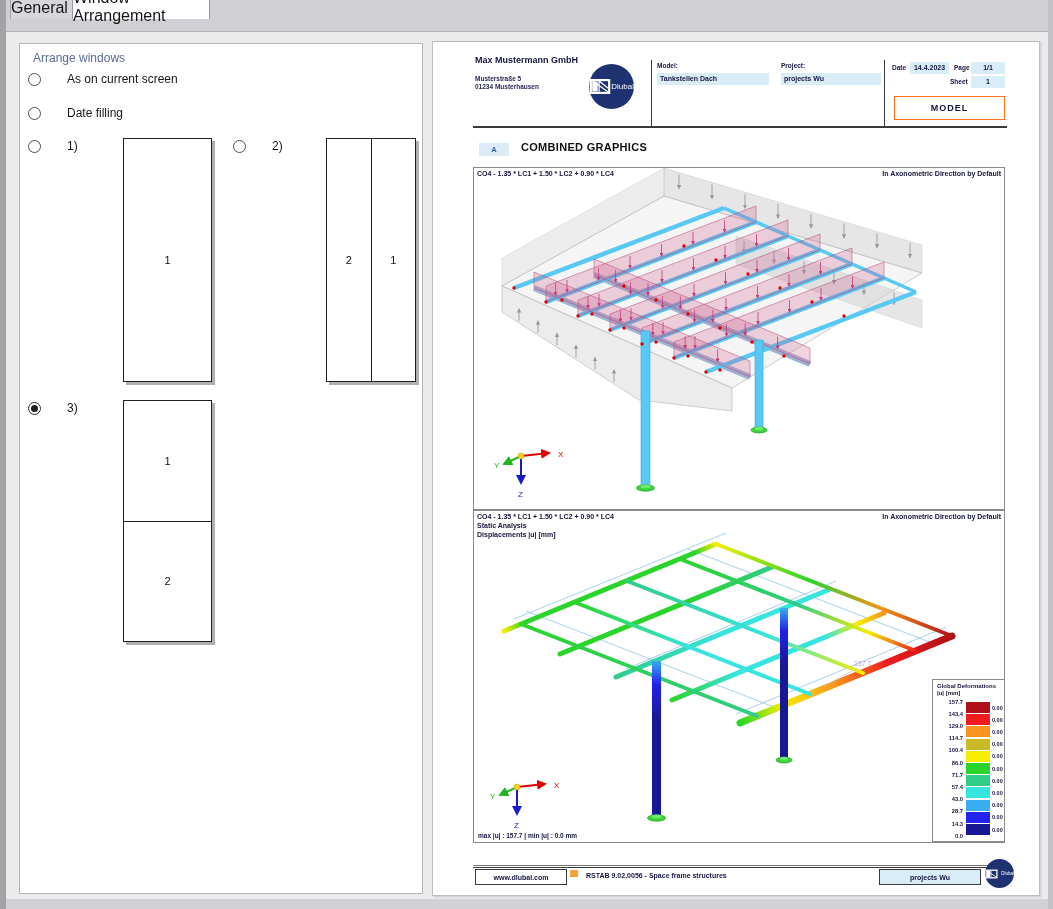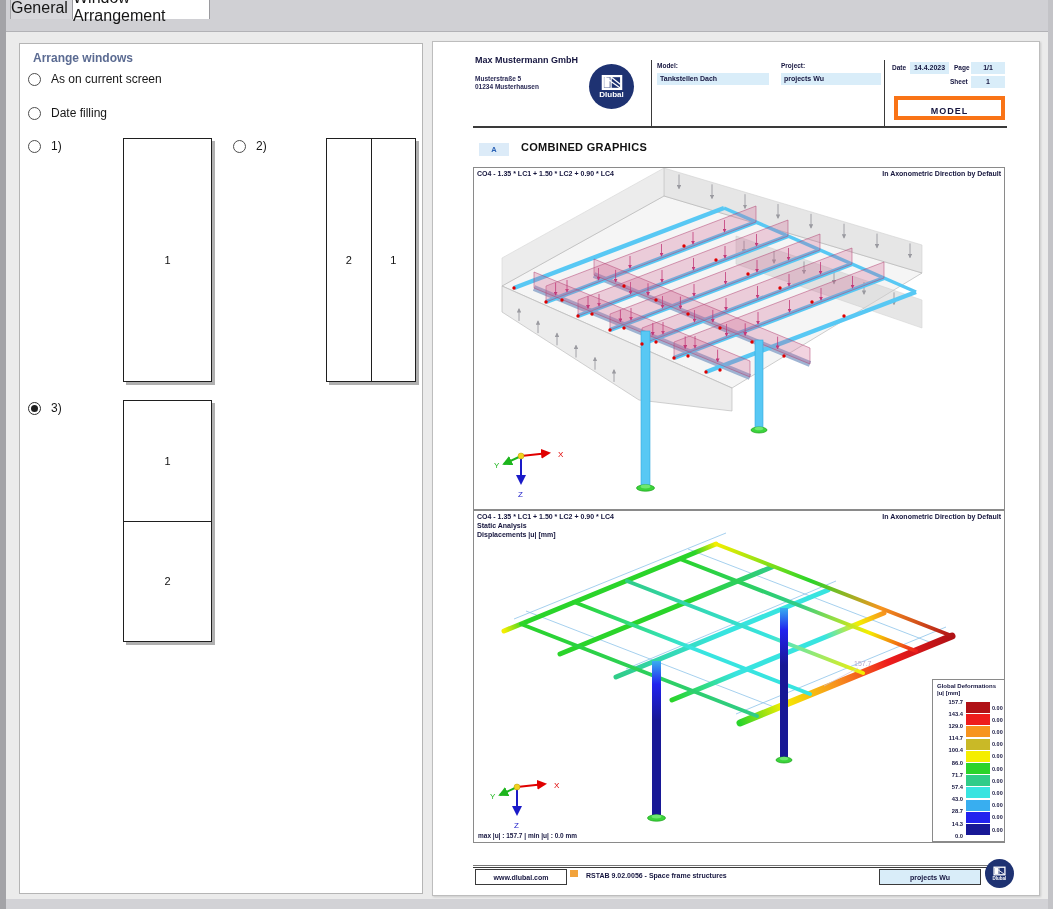--- a/index.html
+++ b/index.html
@@ -12,46 +12,46 @@
   .edge-bottom{left:6px;bottom:0;width:1042px;height:11px;background:#d2d2d6;border-top:1px solid #b9b9bd}
   
   .tabbar{left:6px;top:0;width:1042px;height:31px;background:#d0d0d4}
   .tab{position:absolute;bottom:12px;font-size:16px;display:flex;align-items:center;justify-content:flex-start;cursor:default}
   .tab-inactive{left:4px;width:62px;height:22px;background:#d7d7db;border:1px solid #a5a5a9;border-bottom:none}
   .tab-active{left:66px;width:136px;height:24px;background:#ffffff;border:1px solid #9a9a9e;border-bottom:none;z-index:3}
   
   .content{left:6px;top:31px;width:1042px;height:867px;background:#ebebeb;border-top:1px solid #b2b2b6}
   
   .group{left:13px;top:11px;width:402px;height:849px;background:#fff;border:1px solid #b5b5b5}
-  .group-title{left:13px;top:7px;font-size:12px;font-weight:700;color:#5b6b92}
-  .opt{position:absolute;display:flex;align-items:center;gap:10px;font-size:12px}
+  .group-title{left:13px;top:7px;font-size:12px;font-weight:400;color:#5b6b92}
+  .opt{position:absolute;display:flex;align-items:center;gap:26px;font-size:12px}
   .radio{width:13px;height:13px;border:1px solid #4e4e4e;border-radius:50%;background:#fff;box-sizing:border-box;flex:0 0 auto}
   .radio.checked{border-color:#2b2b2b}
   .radio.checked::after{content:'';display:block;width:7px;height:7px;margin:2px;background:#1f1f1f;border-radius:50%}
   .pvbox{position:absolute;background:#fff;border:1px solid #1f1f1f;box-shadow:3px 3px 0 rgba(80,80,80,.45);display:flex}
   .pvcell{display:flex;align-items:center;justify-content:center;font-size:11px;color:#111;flex:1}
   .pv-vsplit .pvcell:first-child{border-right:1px solid #1f1f1f}
   .pv-hsplit{flex-direction:column}
   .pv-hsplit .pvcell:first-child{border-bottom:1px solid #1f1f1f}
   
   .page{left:426px;top:9px;width:606px;height:853px;background:#fff;border:1px solid #bdbdbd;box-shadow:1px 1px 2px rgba(0,0,0,.15)}
   .page *{box-sizing:border-box}
   .rpt{color:#15153f}
   .company-name{left:42px;top:13px;font-size:9px;font-weight:700}
   .addr{left:42px;font-size:6.5px;font-weight:700;color:#2a2a55}
-  .dlogo{border-radius:50%;background:#1e3272;display:flex;flex-direction:column;align-items:center;justify-content:center;color:#fff;font-weight:700}
+  .dlogo{border-radius:50%;background:#1e3272;display:flex;flex-direction:row;align-items:center;justify-content:space-between;color:#fff;font-weight:400}
   .logo-big{left:156px;top:22px;width:45px;height:45px}
   .logo-big .dlogo-word{font-size:8px;line-height:8px}
   .logo-sm{left:552px;top:817px;width:29px;height:29px}
   .logo-sm .dlogo-word{font-size:4.5px;line-height:5px}
   .vdiv{width:1px;background:#3a3a3a}
   .flabel{font-size:6.5px;font-weight:700}
   .fvalue{background:#d9edf9;font-size:7px;font-weight:700;line-height:12px;height:12px;padding-left:3px}
   .fvalue.ctr{text-align:center;padding-left:0}
-  .model-box{left:461px;top:54px;width:111px;height:24px;border:4px solid #f97316;text-align:center;line-height:22px;font-weight:700;font-size:9px;letter-spacing:1px}
+  .model-box{left:461px;top:54px;width:111px;height:24px;border:1px solid #f97316;text-align:center;line-height:22px;font-weight:700;font-size:9px;letter-spacing:1px}
   .header-rule{left:40px;top:84px;width:534px;border-top:2px solid #3a3a3a}
   .chap-badge{left:46px;top:101px;width:30px;height:13px;background:#dcebf8;color:#2b62b5;font-size:7.5px;font-weight:700;text-align:center;line-height:13px}
   .chap-title{left:88px;top:99px;font-size:11px;font-weight:800;color:#0b0b0b;letter-spacing:.3px;color:#111}
   .gframe{left:40px;width:532px;border:1px solid #8a8a8a;background:#fff;overflow:hidden}
   .gframe svg{position:absolute;left:0;top:0}
   .gtxt{position:absolute;font-size:7px;font-weight:700;color:#14143c;white-space:nowrap}
   .gtxt-r{right:3px;top:2px;text-align:right}
   .peak-label{position:absolute;left:380px;top:149px;font-size:7px;color:#b9a6c9;font-weight:400}
   .max-label{position:absolute;left:4px;bottom:3px;font-size:6.5px;font-weight:700;color:#15153f}
   

